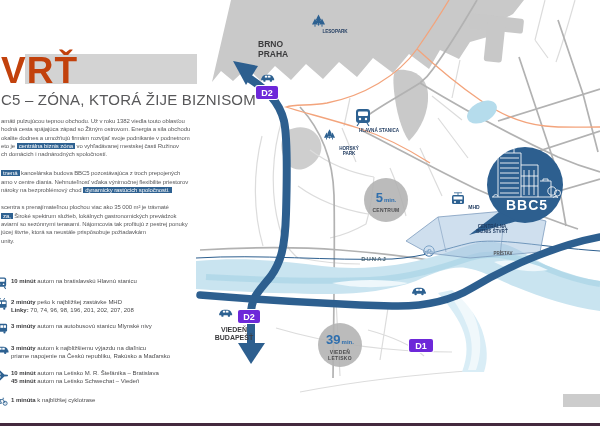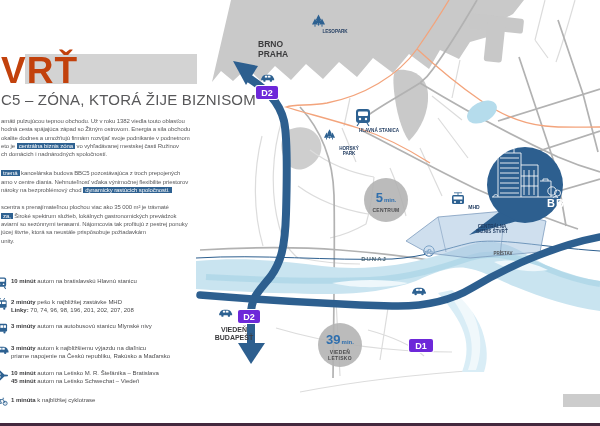--- a/index.html
+++ b/index.html
@@ -180,21 +180,21 @@
     <span style="display:block">PARK</span>
   </div>
   <div class="maplabel" style="left:338px;top:128px;width:50px;font-size:4.6px;">HLAVNÁ STANICA</div>
   <div class="maplabel" style="left:448px;top:205px;width:20px;font-size:5px;">MHD</div>
   <div class="maplabel" style="left:446px;top:224px;width:60px;font-size:4.6px;">
     <span style="display:block">CENTRÁLNA</span>
     <span style="display:block">BIZNIS ŠTVRŤ</span>
   </div>
   <div class="maplabel" style="left:470px;top:251px;width:34px;font-size:4.5px;color:#4c4c4e;">PRÍSTAV</div>
   <div class="maplabel" style="left:336px;top:256px;width:44px;font-size:6px;color:#4f6672;letter-spacing:1px;">DUNAJ</div>
-  <div class="maplabel" style="left:522px;top:197px;width:52px;font-size:11px;color:#fff;letter-spacing:1px;">BBC5</div>
+  <div class="maplabel" style="left:485px;top:197px;width:52px;font-size:14px;color:#fff;letter-spacing:1px;">BBC5</div>
 
   <div class="badge" style="left:256px;top:86px;width:22px;height:13px;">D2</div>
   <div class="badge" style="left:238px;top:310px;width:22px;height:13px;">D2</div>
   <div class="badge" style="left:409px;top:301px;width:24px;height:13px;margin-top:38px;">D1</div>
 
   <div class="tcircle" style="left:364px;top:178px;">
     <div><span class="tc-num">5</span><span class="tc-unit">min.</span></div>
     <div class="tc-label">CENTRUM</div>
   </div>
   <div class="tcircle" style="left:318px;top:323px;">

